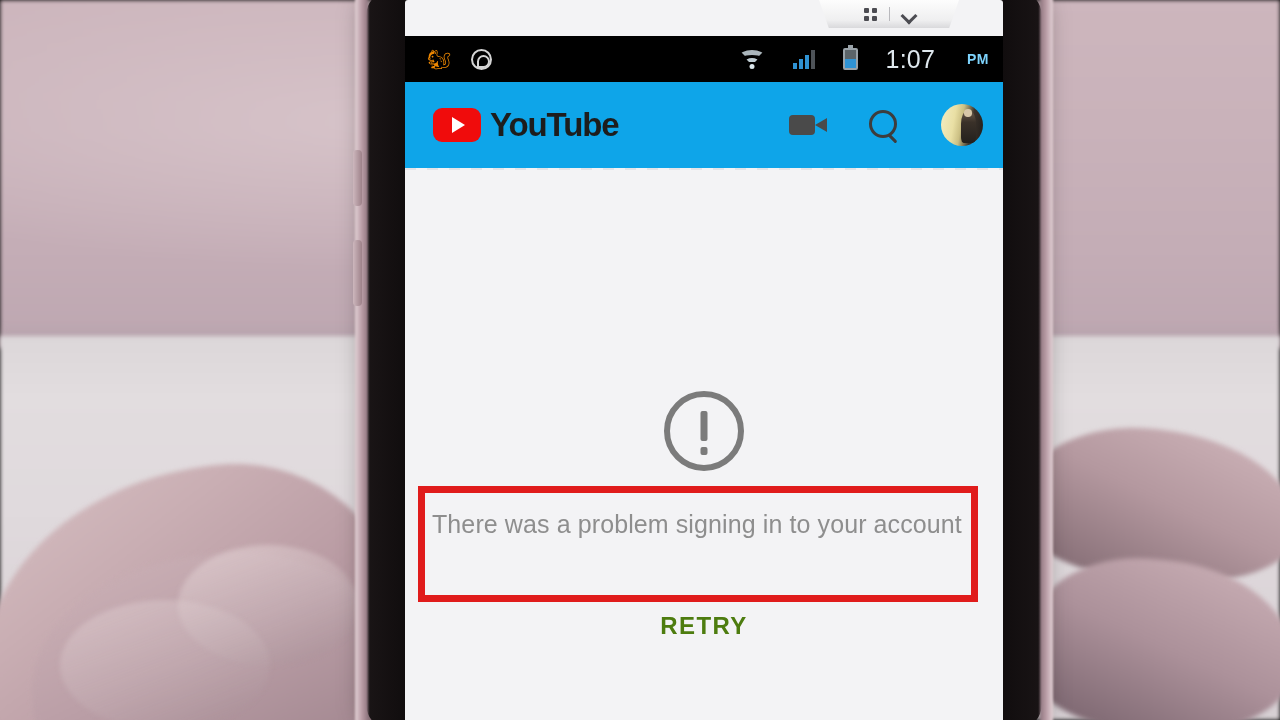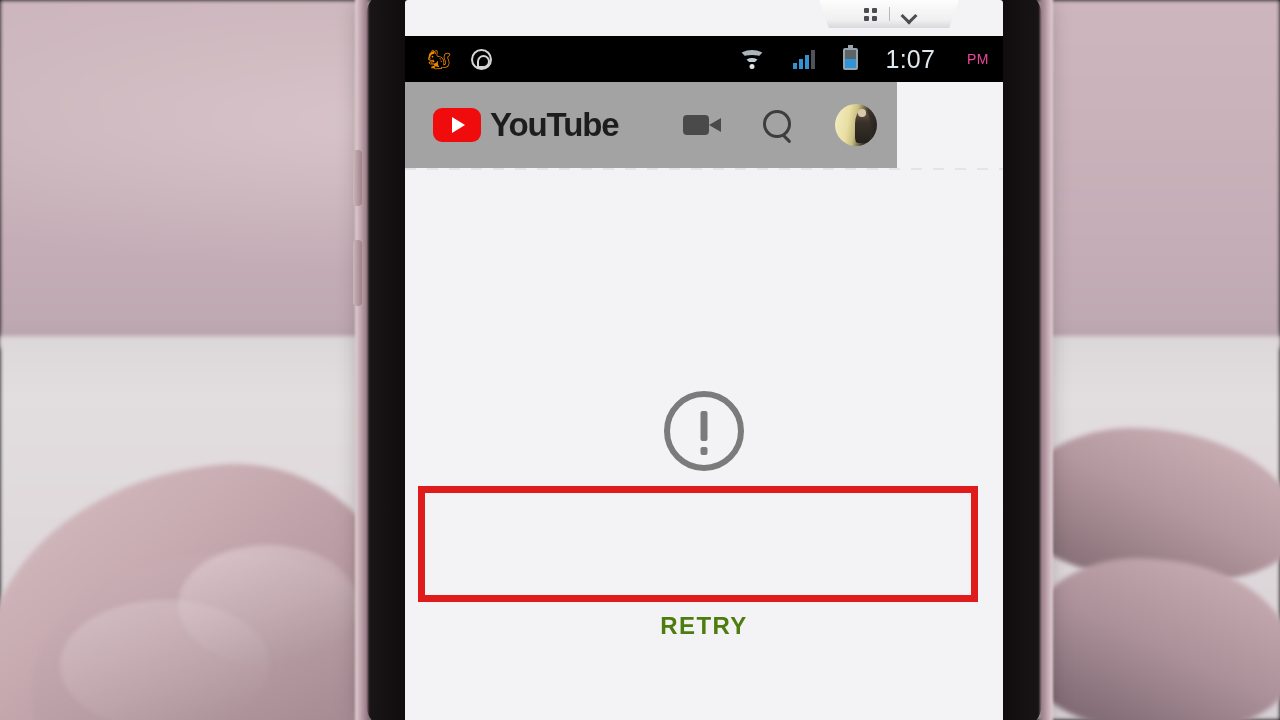--- a/index.html
+++ b/index.html
@@ -154,26 +154,26 @@
   .sig-ico i:nth-child(2){ height:10px; }
   .sig-ico i:nth-child(3){ height:14px; }
   .sig-ico i:nth-child(4){ height:19px; background:#4e5358; }
 
   .bat-ico { width:15px; height:22px; border:2px solid #9aa3a9; border-radius:2px;
              position:relative; background:#5b6469; }
   .bat-ico:before{ content:""; position:absolute; left:3px; top:-5px; width:5px; height:3px; background:#9aa3a9;}
   .bat-ico i { position:absolute; left:0; bottom:0; width:100%; height:52%; background:#2f93d4; display:block;}
 
   .sb-time { color:#dfe8ee; font-size:25px; letter-spacing:.2px; }
-  .sb-ampm { color:#ec4899; font-size:14px; font-weight:normal; margin-left:4px; letter-spacing:.5px;}
+  .sb-ampm { color:#7dd3fc; font-size:14px; font-weight:bold; margin-left:4px; letter-spacing:.5px;}
 
   
   #yt-header {
-    position:absolute; left:0; top:82px; width:492px; height:86px;
-    background:#a3a3a3; display:flex; align-items:center; padding:0 20px 0 28px;
+    position:absolute; left:0; top:82px; width:598px; height:86px;
+    background:#0ea5e9; display:flex; align-items:center; padding:0 20px 0 28px;
   }
   .yt-logo { display:flex; align-items:center; gap:9px; }
   .yt-play {
     width:48px; height:34px; background:#f00c0c; border-radius:9px;
     display:flex; align-items:center; justify-content:center;
   }
   .yt-play:after{
     content:""; width:0; height:0; border-left:13px solid #fff;
     border-top:8px solid transparent; border-bottom:8px solid transparent;
     margin-left:3px;
@@ -322,20 +322,21 @@
         </div>
       </div>
 
       <div class="dot-sep"></div>
 
       <div id="error-body">
         <div class="err-icon">
           <span class="bang"></span>
           <span class="dot"></span>
         </div>
+        <div class="err-text">There was a problem signing in to your account</div>
         <button class="retry-btn">RETRY</button>
       </div>
 
     </div>
   </div>
 
   <div id="annotation-box"></div>
 
 </div>
 

